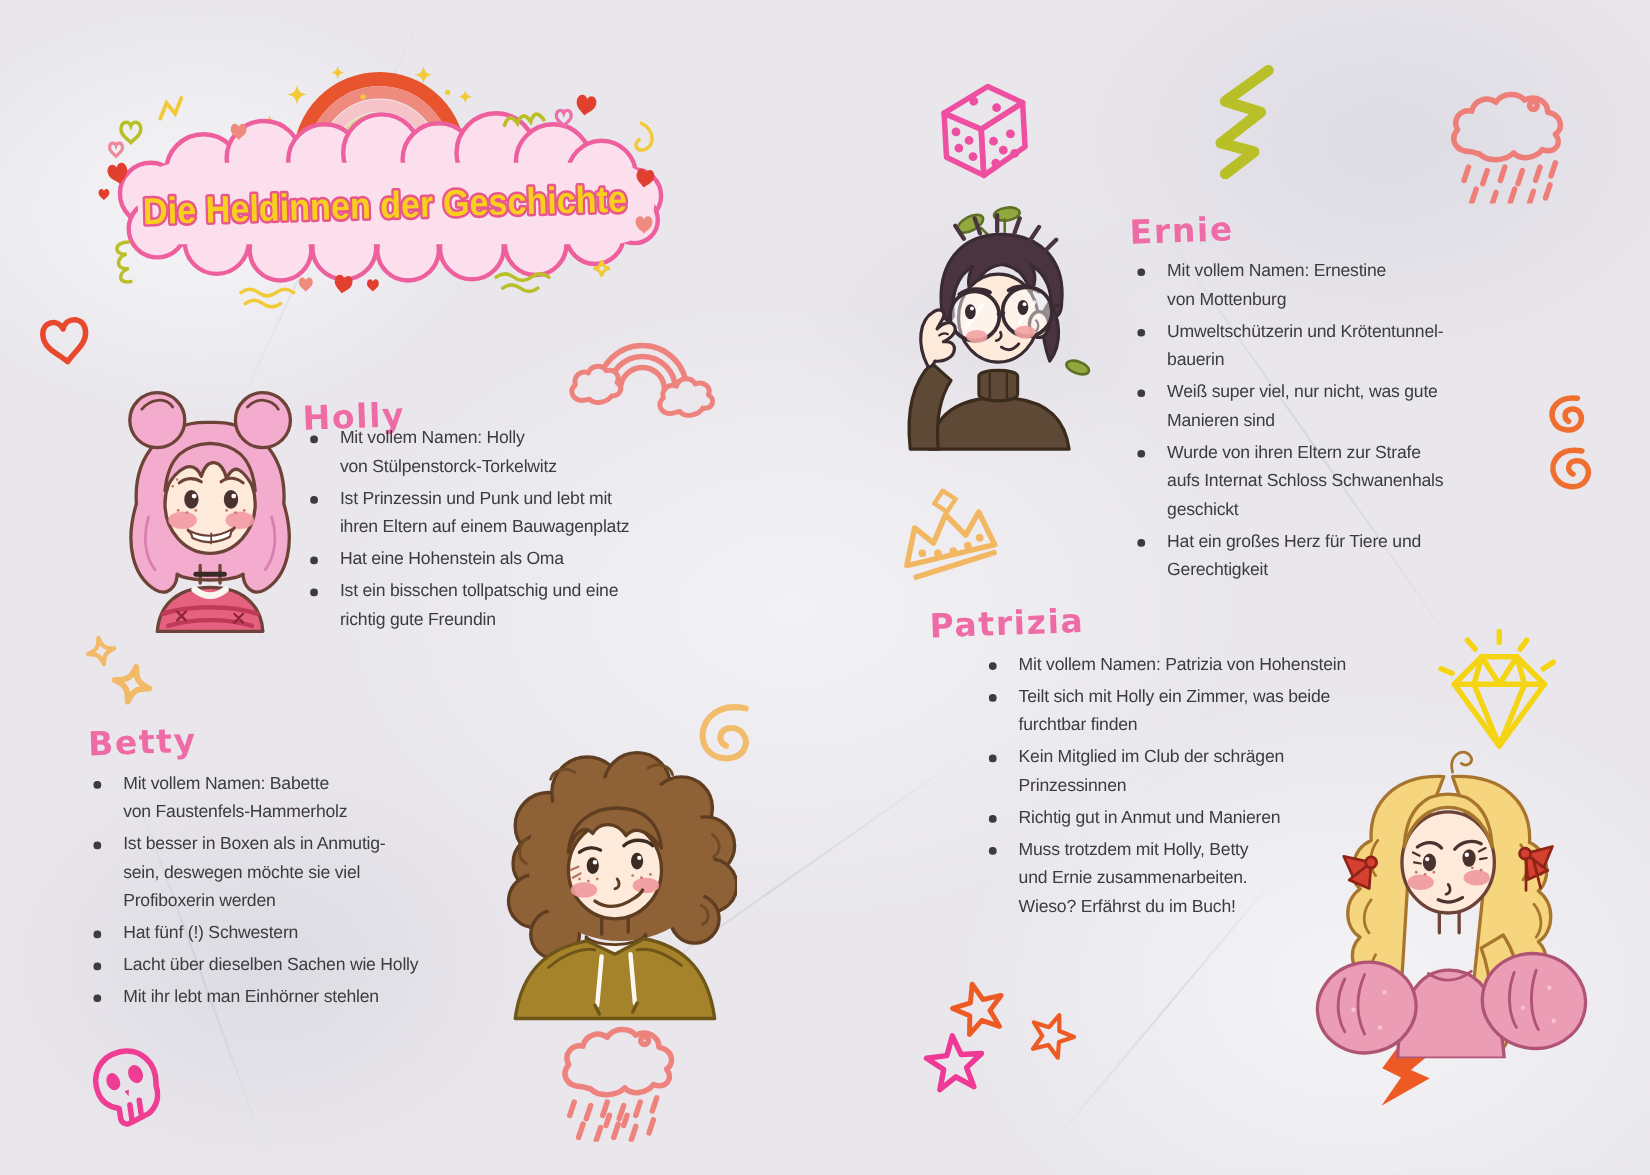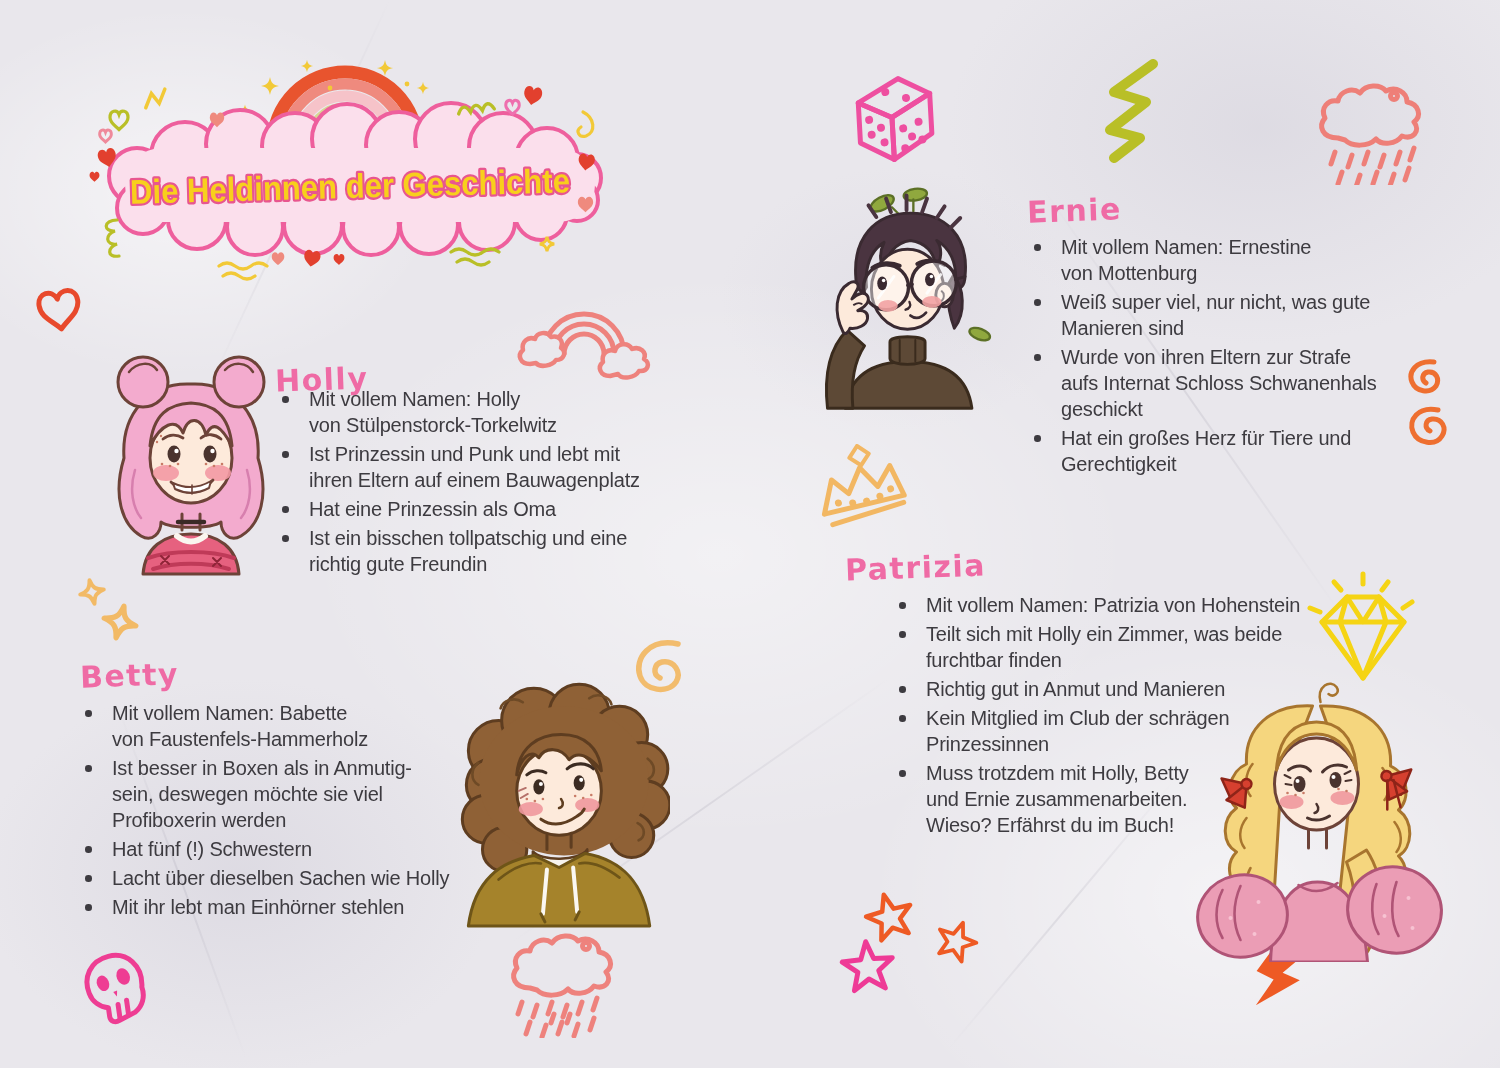--- a/index.html
+++ b/index.html
@@ -19,21 +19,21 @@
       radial-gradient(300px 220px at 60% 28%, rgba(214,211,222,.35), transparent 60%);
   }
   .crease{position:absolute;width:2px;opacity:.5;
     background:linear-gradient(to bottom, rgba(255,255,255,0), rgba(160,157,172,.45), rgba(255,255,255,0));}
   .abs{position:absolute;}
   h2.cname{
     margin:0;font-family:"DejaVu Sans",sans-serif;font-weight:700;
     font-size:30px;color:#ef6ba5;letter-spacing:1.5px;transform:rotate(-2deg);
   }
   ul.blist{list-style:none;margin:0;padding:0;
-    font-size:20px;line-height:26px;color:#3d3b40;letter-spacing:-0.2px;}
+    font-size:16px;line-height:26px;color:#3d3b40;letter-spacing:-0.2px;}
   ul.blist li{position:relative;padding-left:36px;margin:0 0 3px 0;white-space:pre-line;}
   ul.blist li::before{content:"";position:absolute;left:9px;top:10px;width:6.5px;height:6.5px;
     border-radius:50%;background:#3d3b40;}
   svg{display:block;}
 </style>
 </head>
 <body>
 
 <div class="paper"></div>
 <div class="crease" style="left:300px;top:-20px;height:420px;transform:rotate(25deg);"></div>
@@ -280,21 +280,21 @@
       <path d="M57,212 C80,204 120,204 143,212 M62,223 C84,216 116,216 138,223" stroke="#bf3a58" stroke-width="4" fill="none"></path>
       <path d="M70,210 L78,218 M78,210 L70,218 M122,212 L130,220 M130,212 L122,220" stroke="#8e2437" stroke-width="2"></path>
     </g>
   </svg>
   <h2 class="abs cname" style="left:275px;top:362px;">Holly</h2>
   <ul class="abs blist" style="left:273px;top:386px;width:390px;">
     <li>Mit vollem Namen: Holly
 von Stülpenstorck-Torkelwitz</li>
     <li>Ist Prinzessin und Punk und lebt mit
 ihren Eltern auf einem Bauwagenplatz</li>
-    <li>Hat eine Prinzessin als Oma</li>
+    <li>Hat eine Hohenstein als Oma</li>
     <li>Ist ein bisschen tollpatschig und eine
 richtig gute Freundin</li>
   </ul>
 </section>
 
 <section>
   <h2 class="abs cname" style="left:80px;top:658px;">Betty</h2>
   <ul class="abs blist" style="left:76px;top:700px;width:440px;">
     <li>Mit vollem Namen: Babette
 von Faustenfels-Hammerholz</li>
@@ -401,39 +401,41 @@
       <path d="M104,119 C106,123 104,126 100,127" fill="none" stroke-width="2.4"></path>
       <path d="M105,133 Q113,139 121,130" fill="none" stroke-width="2.8"></path>
       <path d="M36,150 C26,130 28,108 42,100 C48,96 54,100 50,107 L45,116 C51,110 58,108 61,113 C64,118 59,124 51,128 C57,127 62,130 61,136 C60,143 51,147 43,146 C41,151 38,153 36,150 Z" fill="#fdeadb"></path>
       <path d="M47,122 C50,120 53,120 55,121" fill="none" stroke-width="2"></path>
     </g>
   </svg>
   <h2 class="abs cname" style="left:1027px;top:193px;">Ernie</h2>
   <ul class="abs blist" style="left:1025px;top:234px;width:400px;">
     <li>Mit vollem Namen: Ernestine
 von Mottenburg</li>
+    <li>Umweltschützerin und Krötentunnel-
+bauerin</li>
     <li>Weiß super viel, nur nicht, was gute
 Manieren sind</li>
     <li>Wurde von ihren Eltern zur Strafe
 aufs Internat Schloss Schwanenhals
 geschickt</li>
     <li>Hat ein großes Herz für Tiere und
 Gerechtigkeit</li>
   </ul>
 </section>
 
 <section>
   <h2 class="abs cname" style="left:845px;top:550px;">Patrizia</h2>
   <ul class="abs blist" style="left:890px;top:592px;width:460px;">
     <li>Mit vollem Namen: Patrizia von Hohenstein</li>
     <li>Teilt sich mit Holly ein Zimmer, was beide
 furchtbar finden</li>
-    <li>Richtig gut in Anmut und Manieren</li>
     <li>Kein Mitglied im Club der schrägen
 Prinzessinnen</li>
+    <li>Richtig gut in Anmut und Manieren</li>
     <li>Muss trotzdem mit Holly, Betty
 und Ernie zusammenarbeiten.
 Wieso? Erfährst du im Buch!</li>
   </ul>
   <svg class="abs" style="left:1168px;top:672px;" width="295" height="290" viewBox="0 0 290 290">
     <g stroke="#a8752e" stroke-width="3" stroke-linecap="round" stroke-linejoin="round">
       <path d="M142,34 C100,32 74,56 76,92 C58,100 54,126 66,136 C50,148 52,172 66,180 C54,192 58,214 74,220 C66,236 76,252 92,250 C101,250 105,241 103,233 L110,118 Z" fill="#f5d67e"></path>
       <path d="M150,34 C196,32 222,58 220,94 C238,102 240,128 228,138 C244,150 242,176 228,184 C240,196 236,218 221,224 C229,240 219,258 203,256 C190,266 172,264 166,252 L180,118 Z" fill="#f5d67e"></path>
       <path d="M196,178 C216,208 214,250 198,278 C192,289 180,290 178,280 C188,252 186,216 176,190 Z" fill="#f5d67e"></path>
       <path d="M82,92 C74,102 74,116 80,124 M76,146 C68,156 68,168 74,176 M80,196 C74,206 76,216 82,222 M212,96 C220,106 220,120 214,128 M224,150 C232,160 232,172 226,180 M216,200 C224,210 222,222 214,228" fill="none" stroke-width="2.5"></path>

